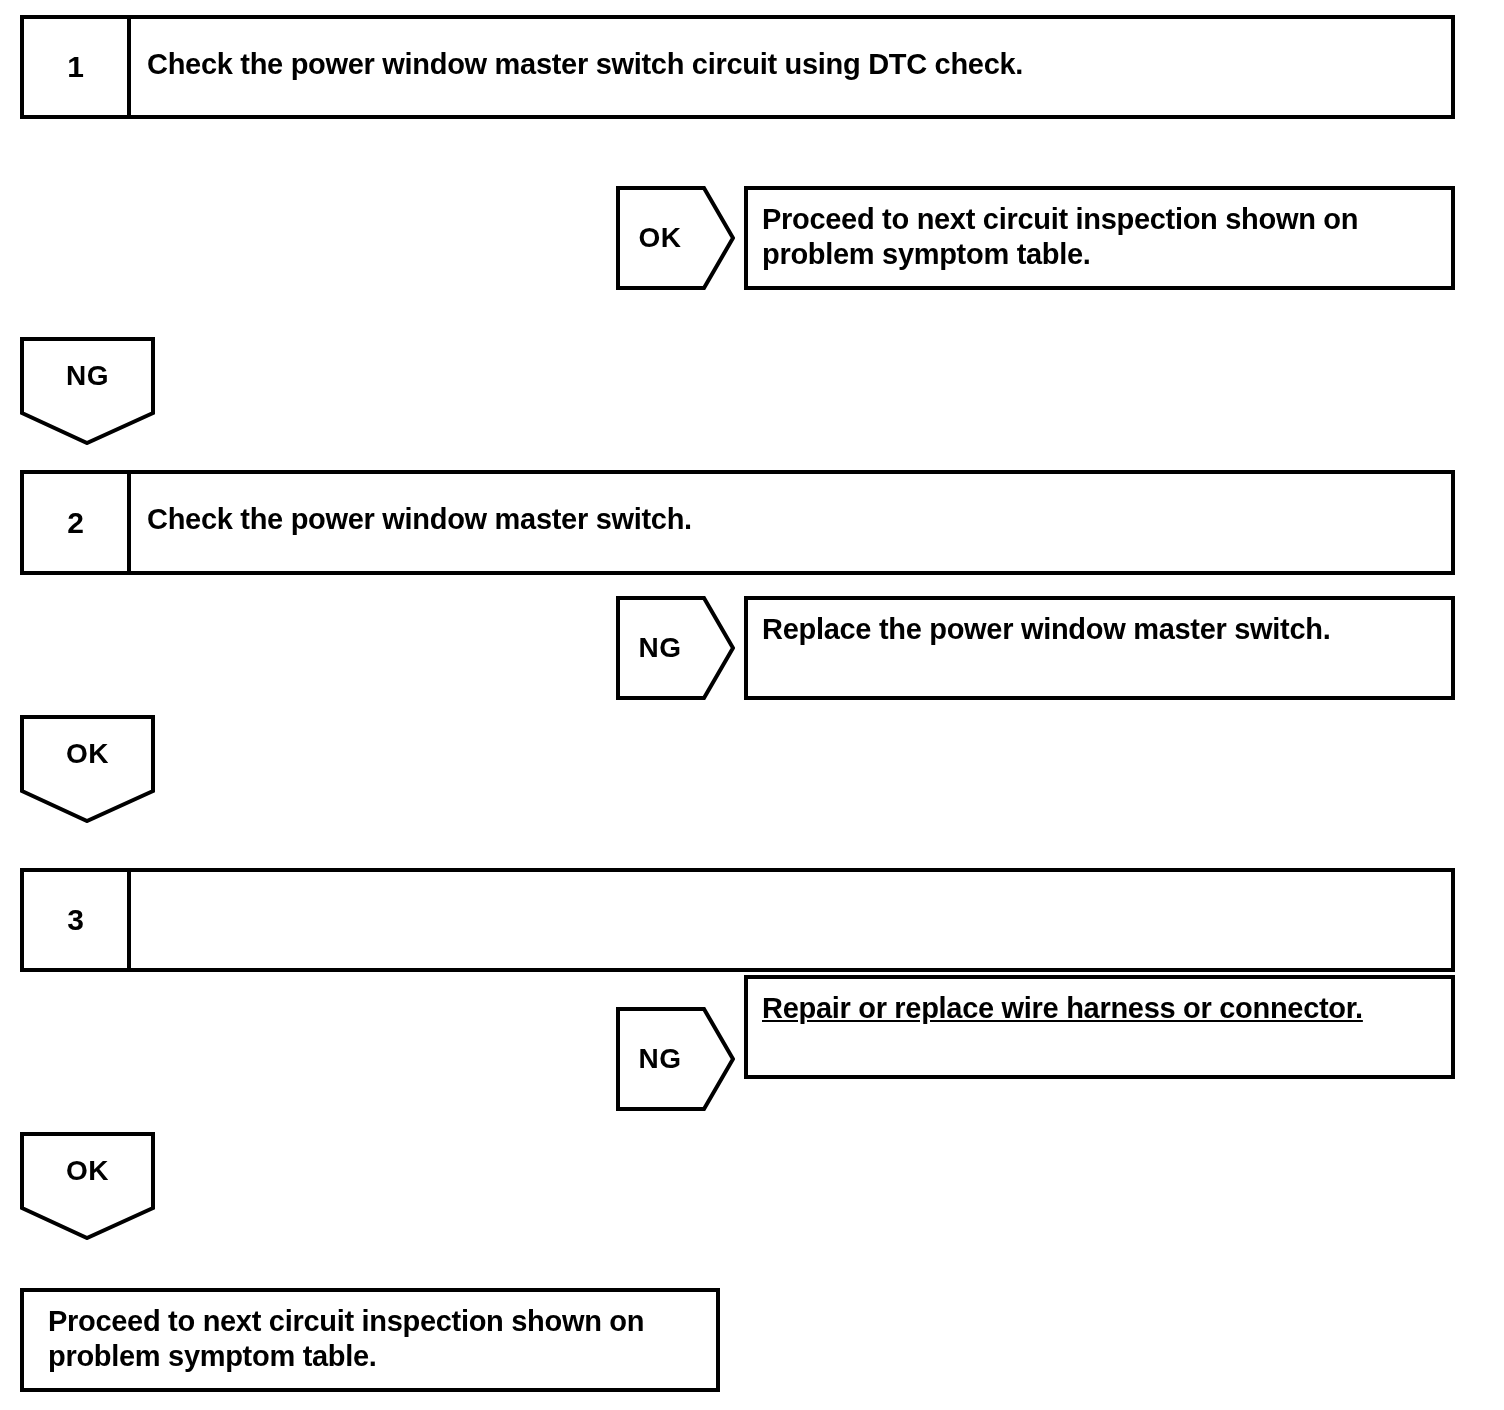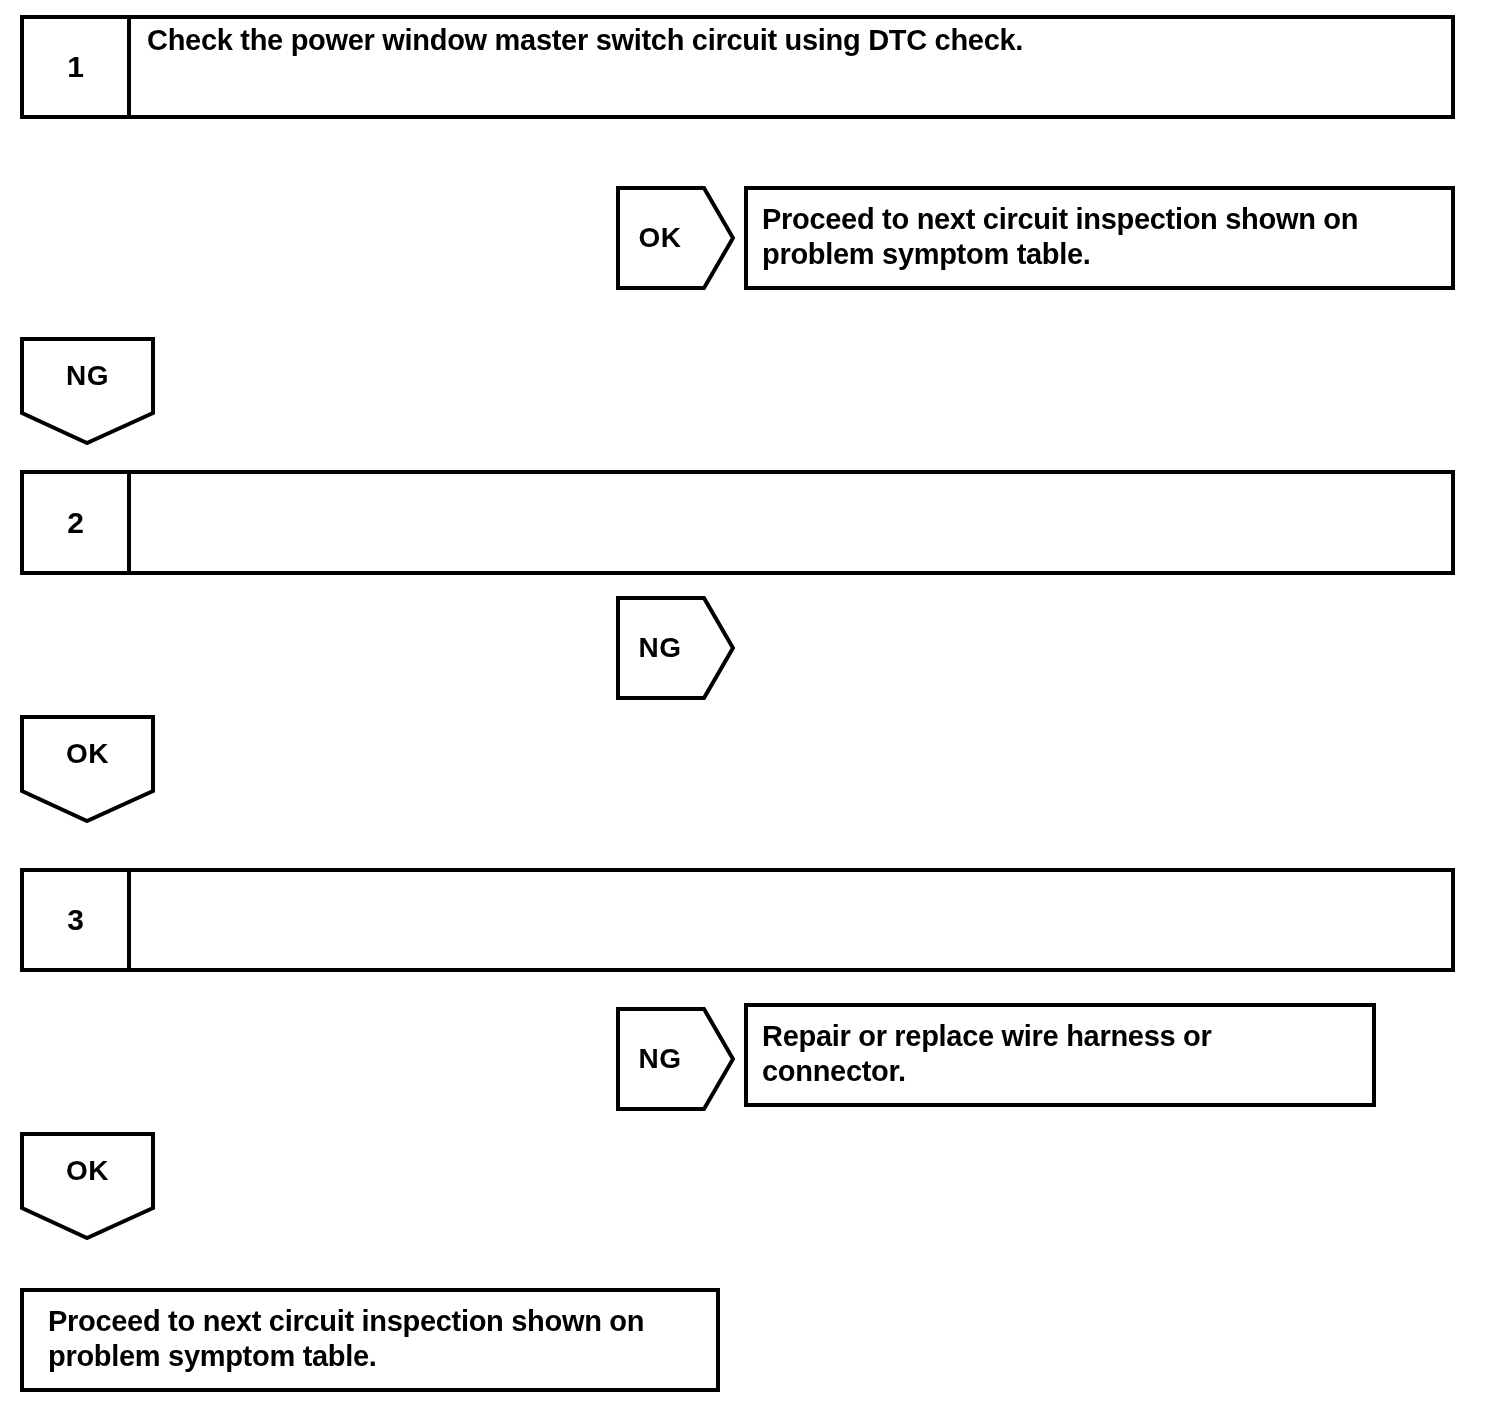--- a/index.html
+++ b/index.html
@@ -35,21 +35,21 @@
     justify-content: center;
     font-size: 30px;
     font-weight: bold;
     color: #000000;
     letter-spacing: 0px;
   }
   .step-text {
     flex: 1 1 auto;
     display: flex;
     align-items: flex-start;
-    padding: 4px 16px 0 16px;
+    padding: 28px 16px 0 16px;
     font-size: 29px;
     font-weight: bold;
     line-height: 1.22;
     color: #000000;
     letter-spacing: -0.3px;
   }
 
   
   .branch-tag {
     position: absolute;
@@ -161,49 +161,53 @@
 
   <div class="flow-arrow" style="left:20px; top:337px;">
     <svg viewBox="0 0 135 108" preserveAspectRatio="none">
       <polygon points="2,2 133,2 133,76 67,106 2,76" fill="#ffffff" stroke="#000000" stroke-width="4" stroke-linejoin="miter"></polygon>
     </svg>
     <div class="arrow-label">NG</div>
   </div>
 
   <div class="step-box" style="left:20px; top:470px; width:1435px; height:105px;">
     <div class="step-num">2</div>
+    <div class="step-text">Check the power window master switch.</div>
   </div>
 
   <div class="branch-tag" style="left:616px; top:596px;">
     <svg viewBox="0 0 119 104" preserveAspectRatio="none">
       <polygon points="2,2 88,2 117,52 88,102 2,102" fill="#ffffff" stroke="#000000" stroke-width="4" stroke-linejoin="miter"></polygon>
     </svg>
     <div class="tag-label">NG</div>
   </div>
 
+  <div class="result-box" style="left:744px; top:596px; width:711px; height:104px;">
+    <div>Replace the power window master switch.</div>
+  </div>
 
   <div class="flow-arrow" style="left:20px; top:715px;">
     <svg viewBox="0 0 135 108" preserveAspectRatio="none">
       <polygon points="2,2 133,2 133,76 67,106 2,76" fill="#ffffff" stroke="#000000" stroke-width="4" stroke-linejoin="miter"></polygon>
     </svg>
     <div class="arrow-label">OK</div>
   </div>
 
   <div class="step-box" style="left:20px; top:868px; width:1435px; height:104px;">
     <div class="step-num">3</div>
   </div>
 
   <div class="branch-tag" style="left:616px; top:1007px;">
     <svg viewBox="0 0 119 104" preserveAspectRatio="none">
       <polygon points="2,2 88,2 117,52 88,102 2,102" fill="#ffffff" stroke="#000000" stroke-width="4" stroke-linejoin="miter"></polygon>
     </svg>
     <div class="tag-label">NG</div>
   </div>
 
-  <div class="result-box" style="left:744px; top:1003px; width:632px; height:104px;">
+  <div class="result-box" style="left:744px; top:975px; width:711px; height:104px;text-decoration:underline;">
     <div>Repair or replace wire harness or connector.</div>
   </div>
 
   <div class="flow-arrow" style="left:20px; top:1132px;">
     <svg viewBox="0 0 135 108" preserveAspectRatio="none">
       <polygon points="2,2 133,2 133,76 67,106 2,76" fill="#ffffff" stroke="#000000" stroke-width="4" stroke-linejoin="miter"></polygon>
     </svg>
     <div class="arrow-label">OK</div>
   </div>
 

